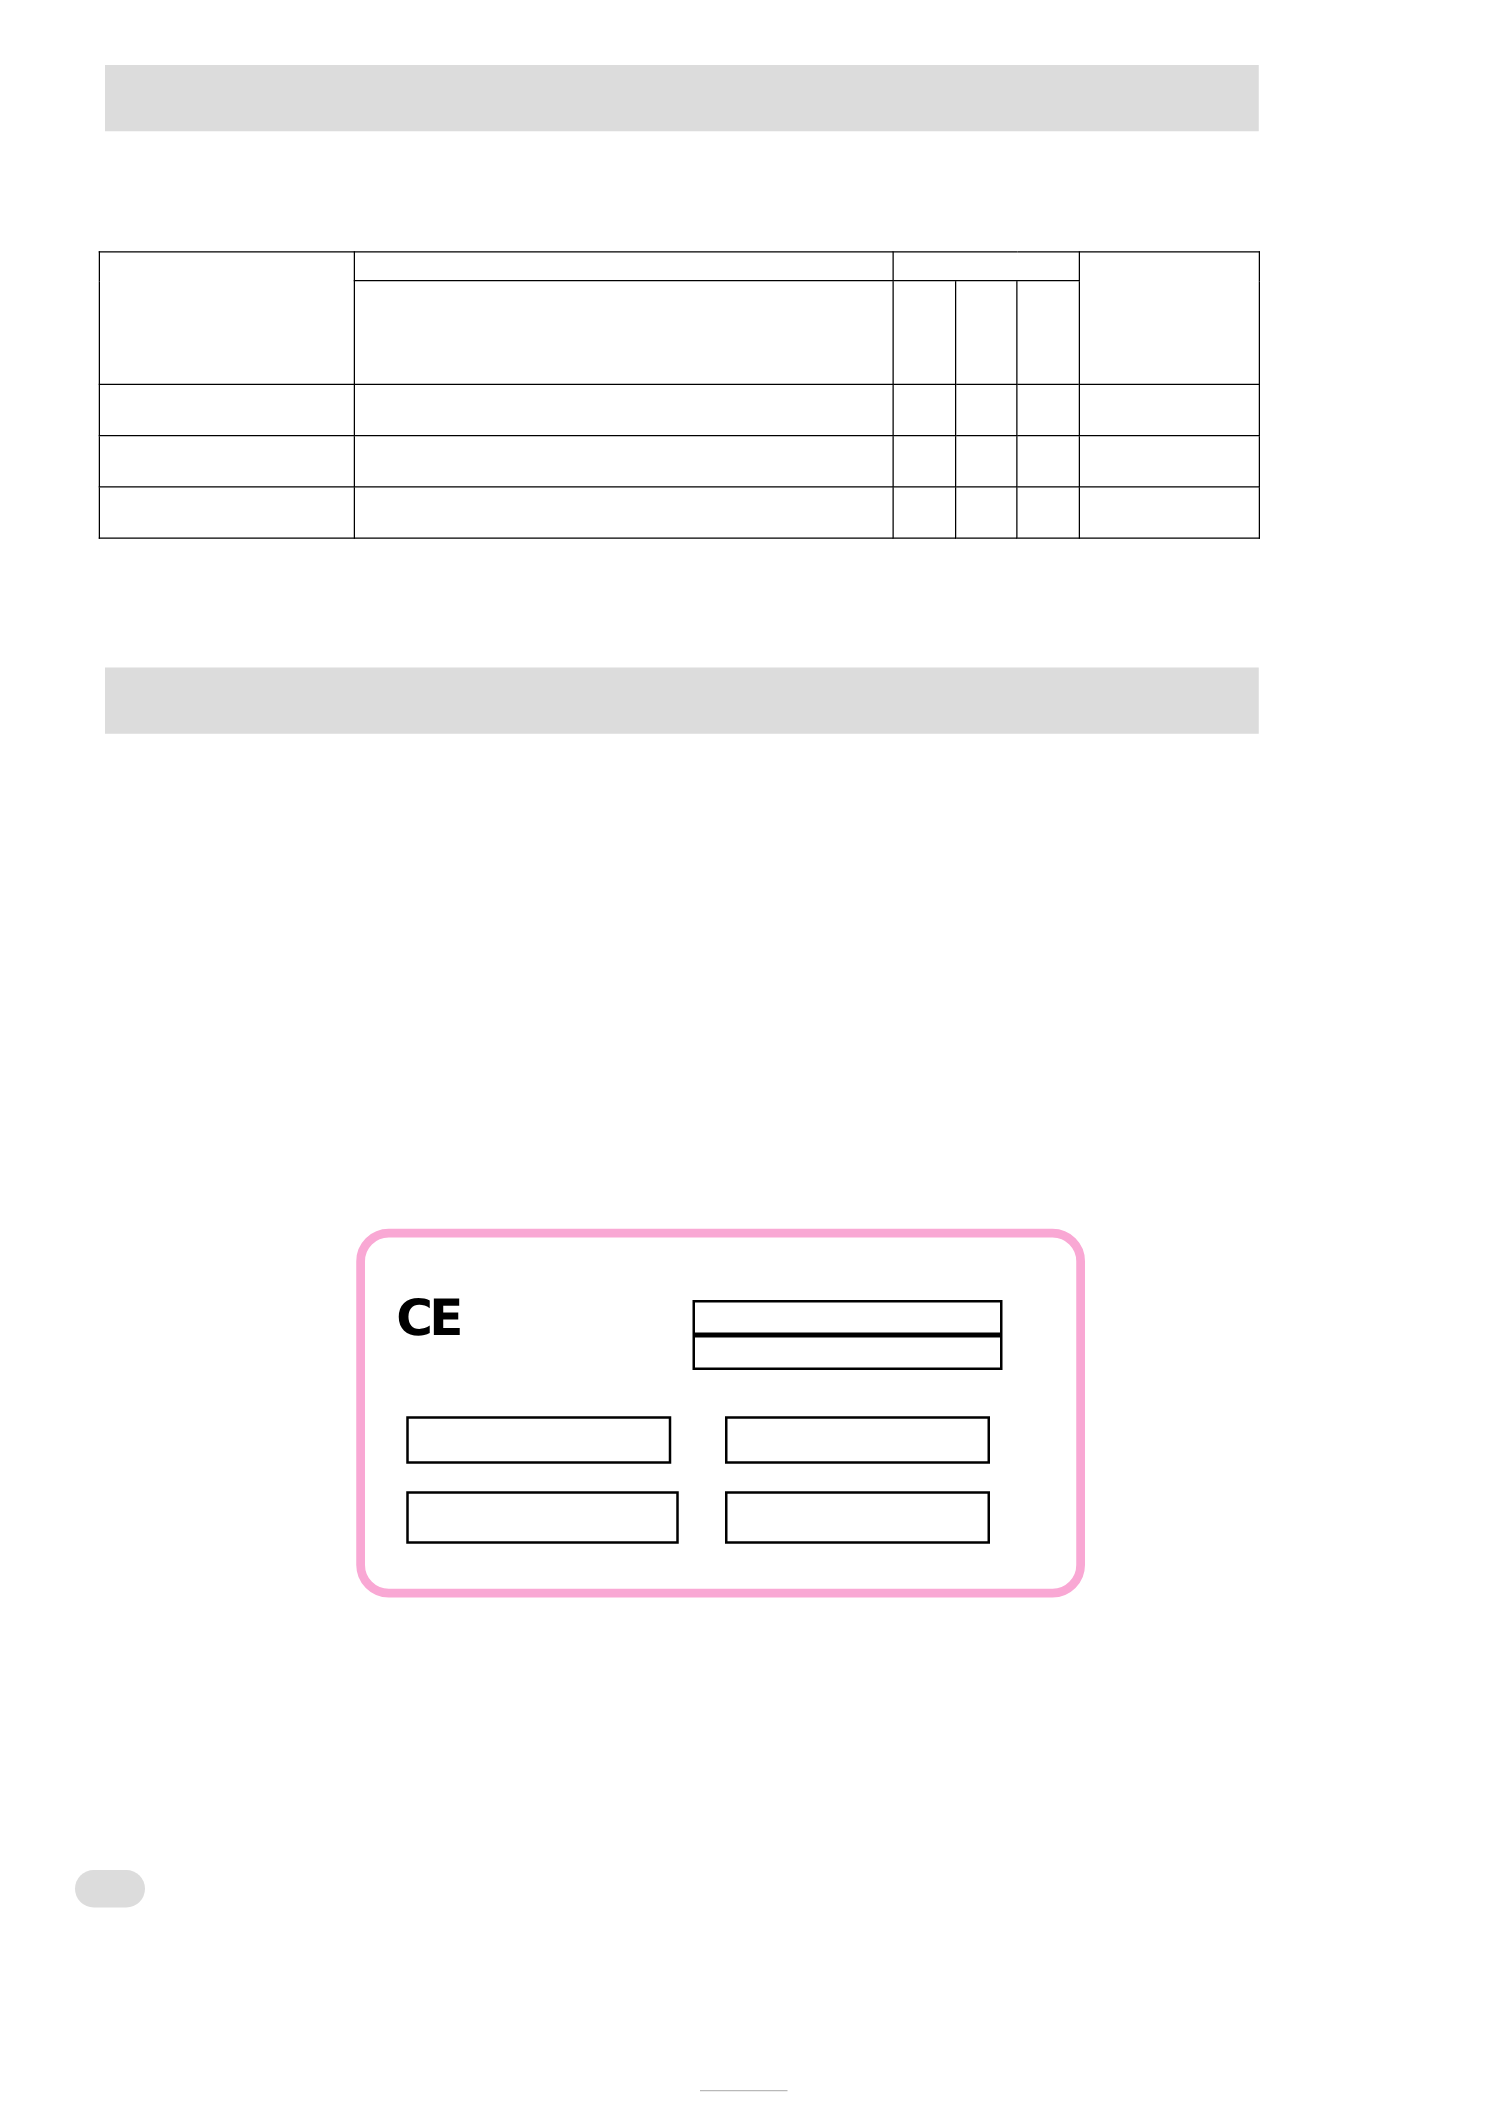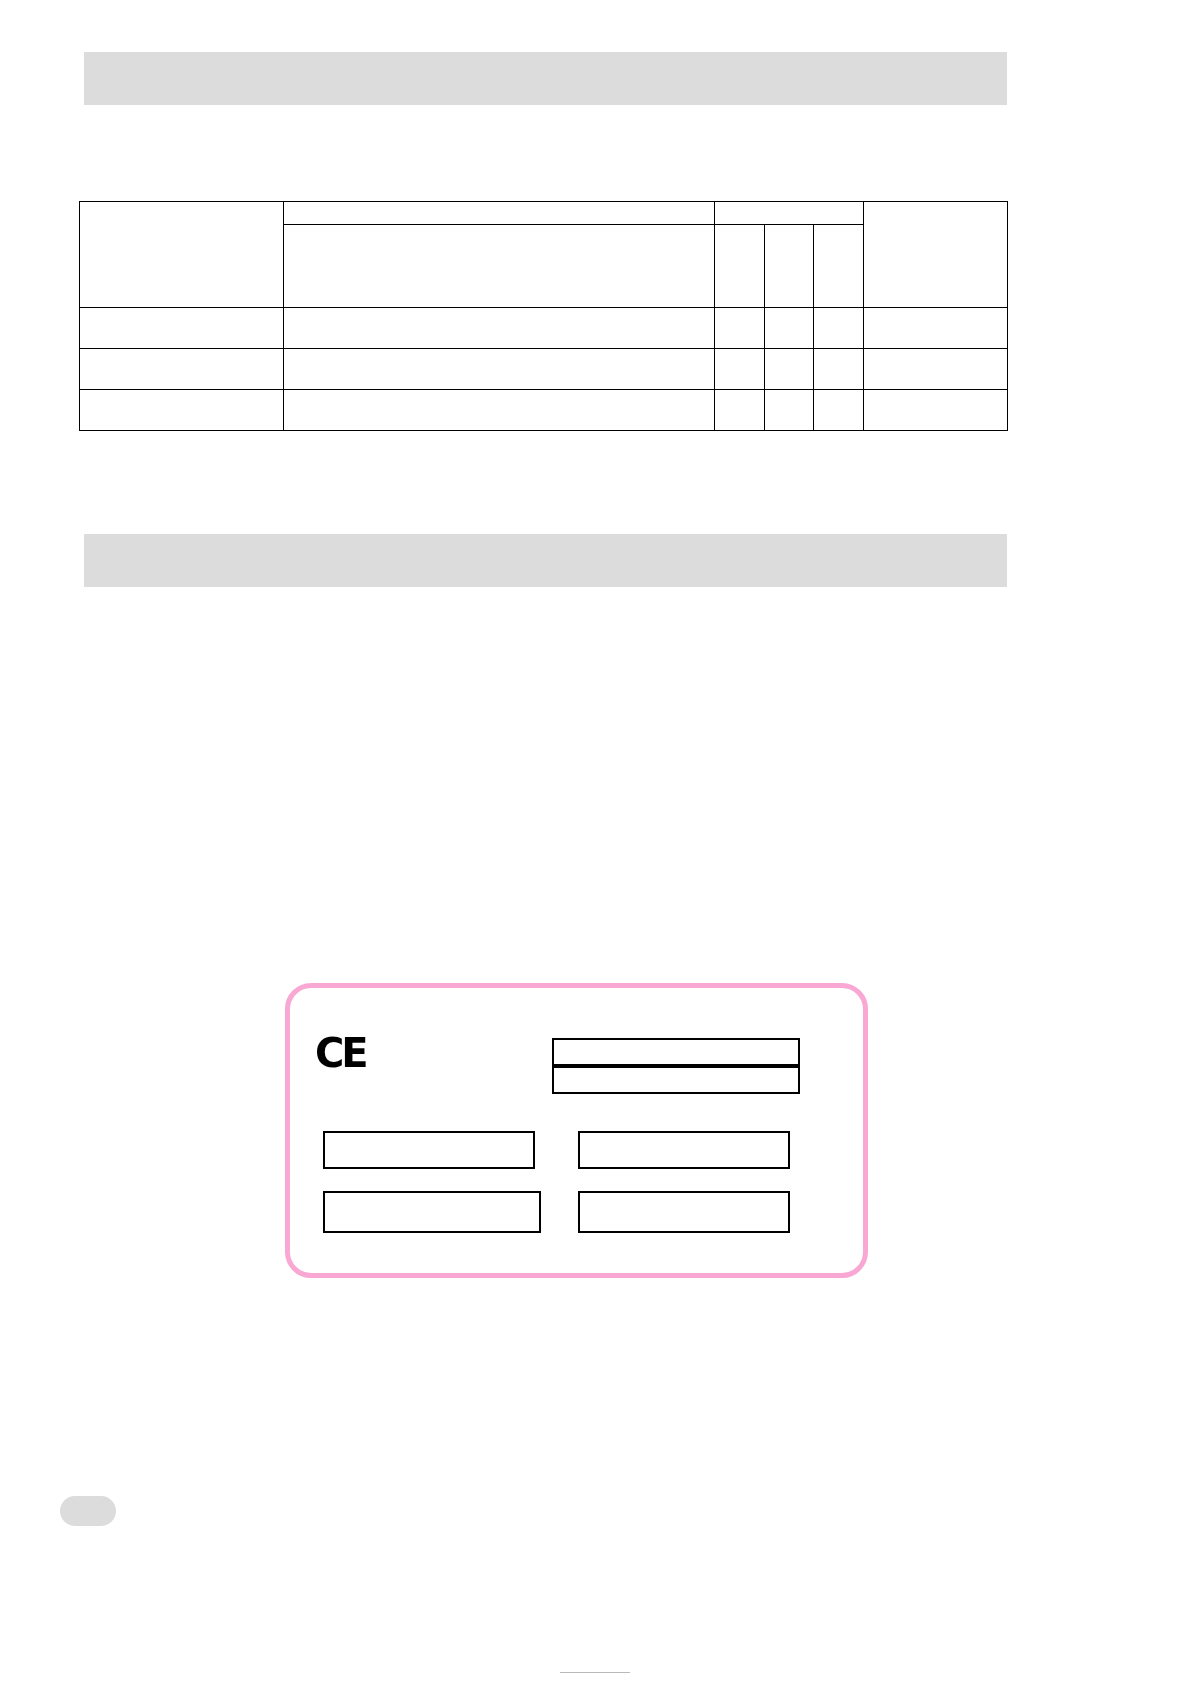--- a/index.html
+++ b/index.html
@@ -70,21 +70,21 @@
   .row-head-b td { height: 78px; }
   .row-data td { height: 36px; }
 
   
   .plate {
     position: absolute;
     left: 285px;
     top: 983px;
     width: 583px;
     height: 295px;
-    border: 5px solid #f9a8d4;
+    border: 7px solid #f9a8d4;
     border-radius: 26px;
     background: #ffffff;
     box-sizing: border-box;
   }
   .ce-mark {
     position: absolute;
     left: 25px;
     top: 45px;
     font-family: "DejaVu Sans", sans-serif;
     font-size: 40px;

